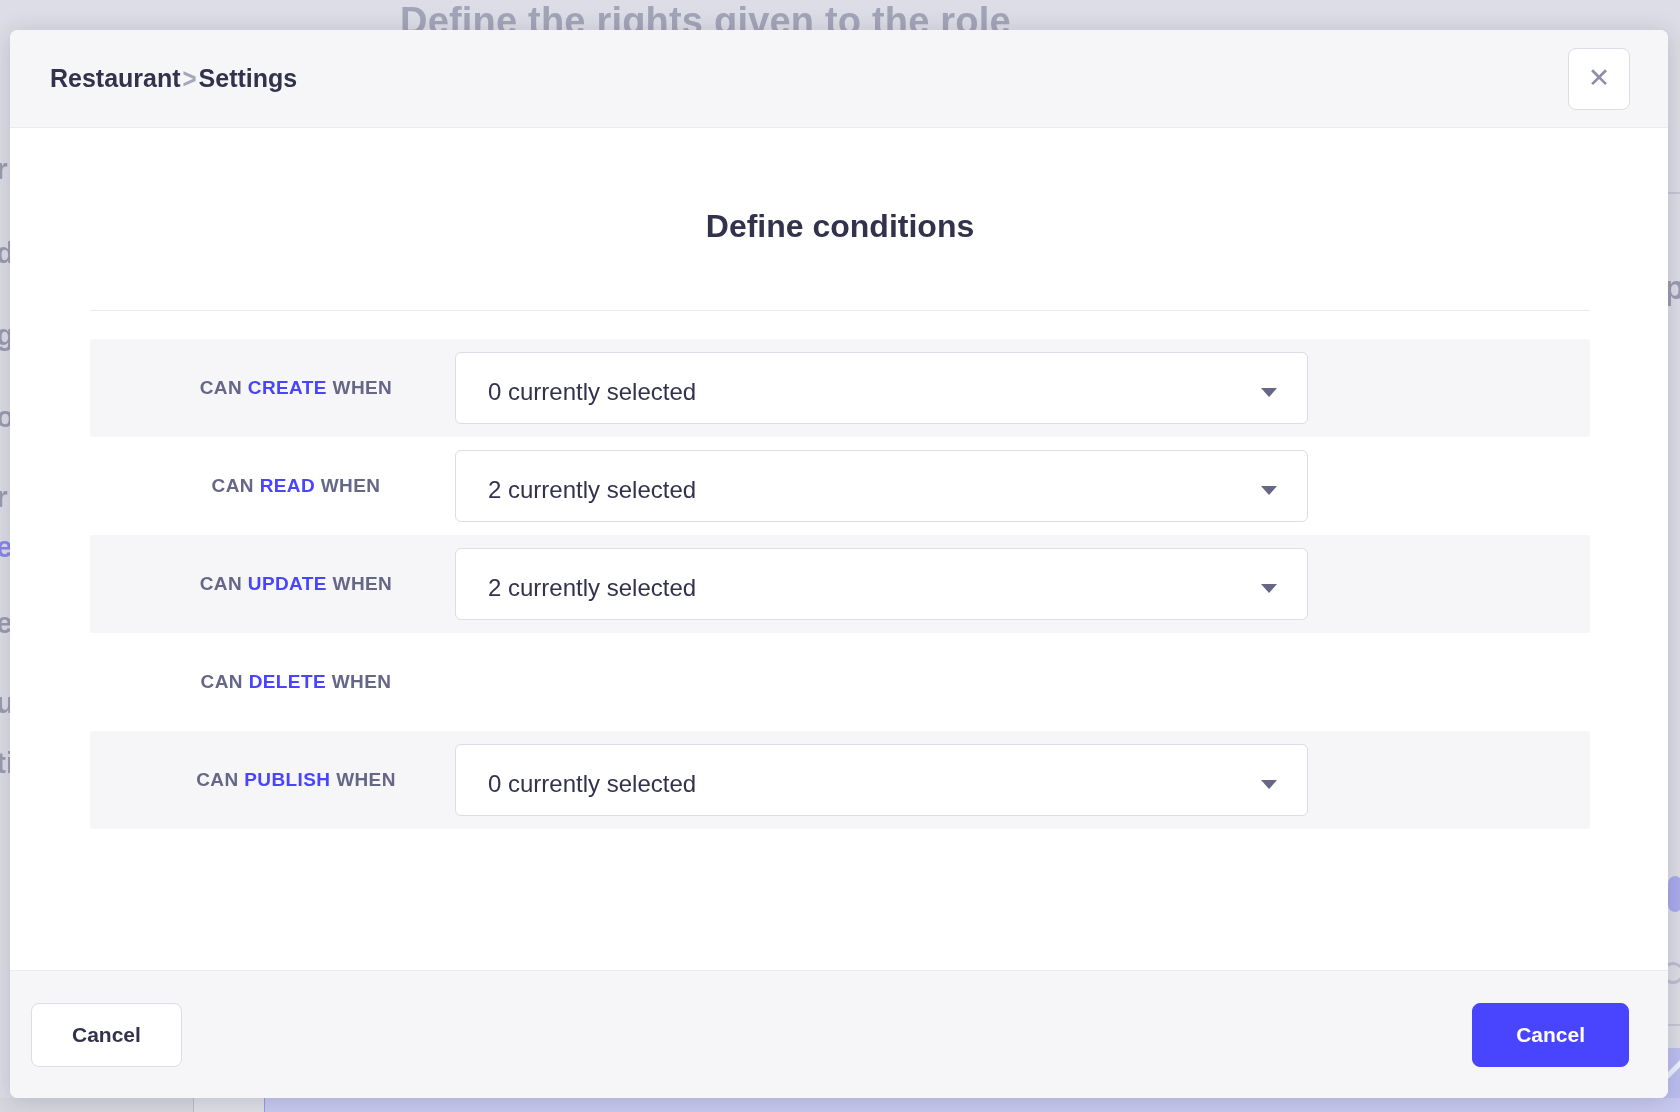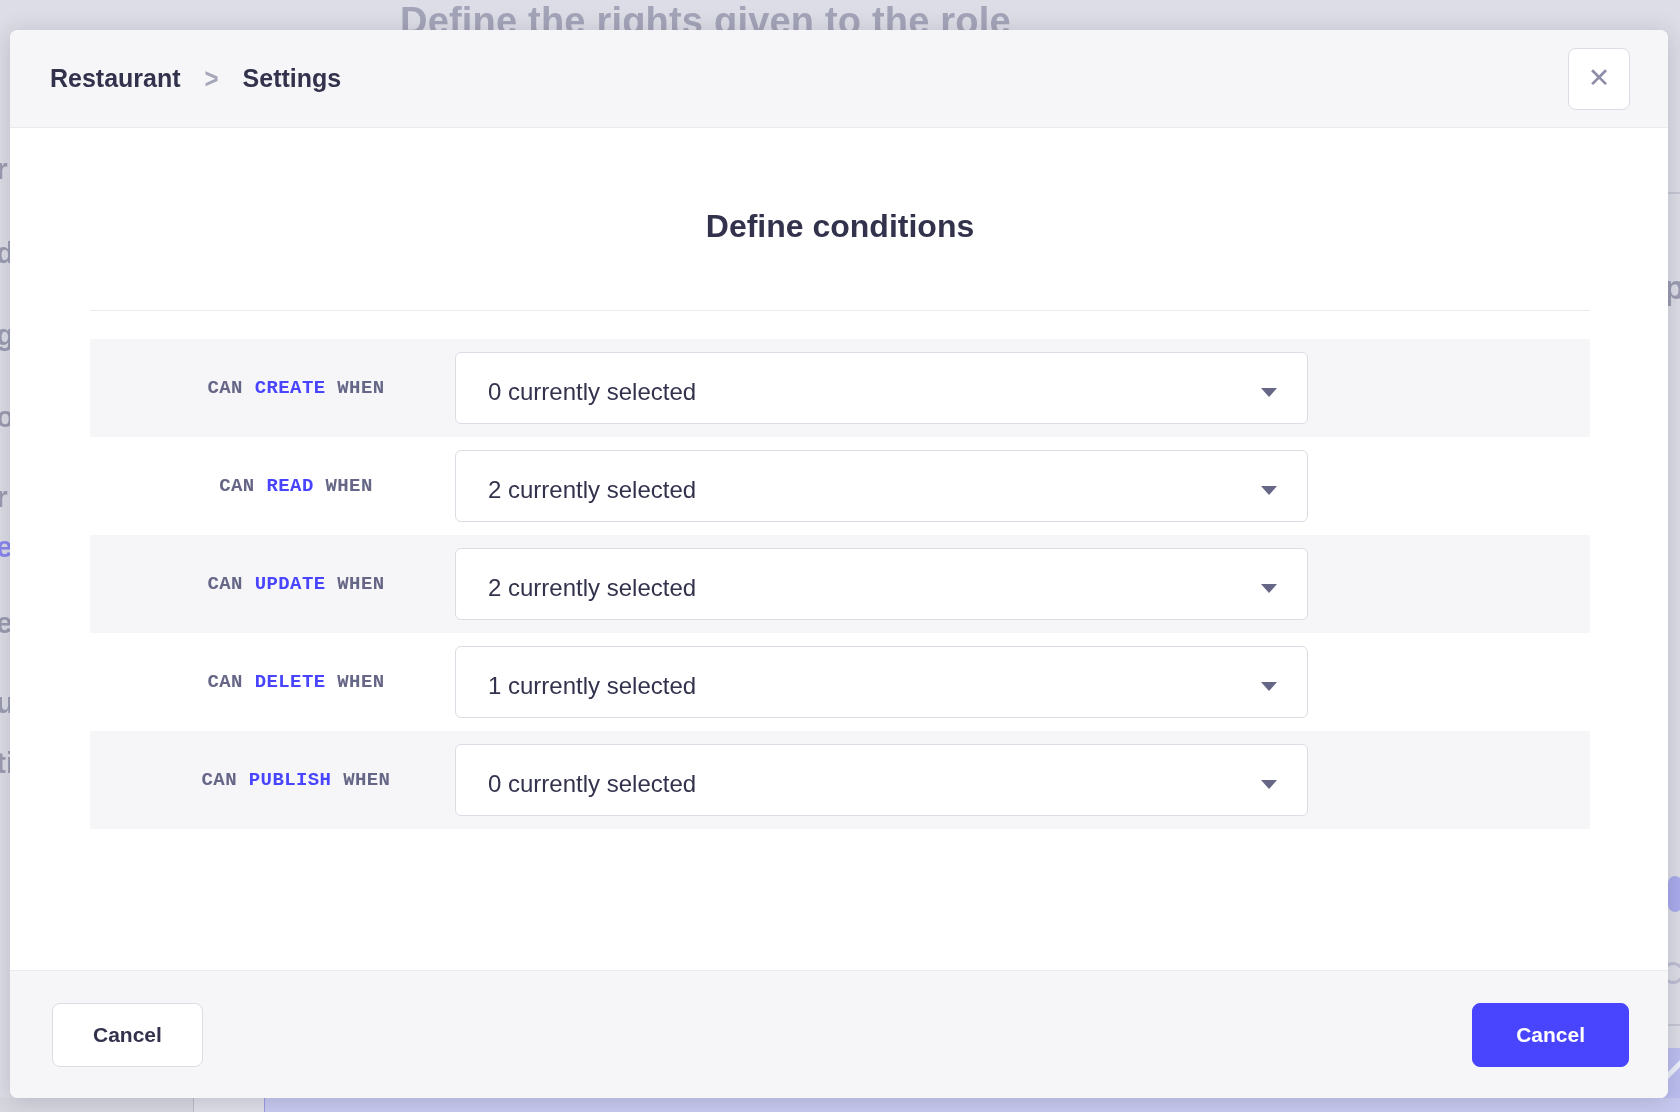--- a/index.html
+++ b/index.html
@@ -23,46 +23,46 @@
   .seg3 { left:264px; width:1416px; background:#c9caf1; border-left:1px solid #9a9ce0; }
   .bd-ai { left:2px; top:1088px; font-size:26px; color:#9b9cb1; }
 
   
   .modal { position:absolute; left:10px; top:30px; width:1658px; height:1068px;
            background:#fff; border-radius:8px; overflow:hidden; z-index:5;
            box-shadow:0 3px 24px rgba(33,33,52,.18); display:flex; flex-direction:column; }
 
   .modal-header { height:98px; flex:0 0 98px; background:#f6f6f9; border-bottom:1px solid #eaeaef;
                   display:flex; align-items:center; padding:0 38px 0 40px; }
-  .breadcrumb { display:flex; align-items:center; gap:24px; }
+  .breadcrumb { display:flex; align-items:center; gap:2px; }
   .crumb { font-size:25px; font-weight:700; color:#32324d; }
   .crumb-sep { font-size:24px; font-weight:700; color:#a5a6ba; transform:scaleY(1.15); }
   .close-btn { margin-left:auto; width:62px; height:62px; background:#fff; border:1px solid #dcdce4;
                border-radius:8px; display:flex; align-items:center; justify-content:center; cursor:pointer; }
   .close-x { font-size:27px; color:#8e8ea9; line-height:1; }
 
   .modal-body { flex:1 1 auto; background:#fff; padding:76px 78px 0 80px;text-align:center; }
   .dialog-title { font-size:32px; font-weight:700; color:#32324d; line-height:44px; }
   .title-divider { border:none; border-top:1px solid #eaeaef; margin-top:62px; }
 
   .rows { margin-top:28px; }
   .crud-row { height:98px; display:flex; align-items:center; padding-left:47px; }
   .crud-row:nth-child(odd) { background:#f6f6f9; }
   .row-label { width:318px; flex:0 0 318px; font-size:19px; font-weight:700; letter-spacing:.4px;
-               color:#666687; text-transform:uppercase; white-space:nowrap;font-family:Liberation Mono, monospace; }
+               color:#666687; text-transform:uppercase; white-space:nowrap; }
   .row-label .action { color:#4945ff; }
   .combobox { width:853px; height:72px; background:#fff; border:1px solid #dcdce4; border-radius:6px;
               display:flex; align-items:center; justify-content:space-between;
               padding:8px 30px 0 32px; cursor:pointer; }
   .combobox-value { font-size:24px; color:#32324d; }
   .caret-down { width:0; height:0; border-left:8px solid transparent; border-right:8px solid transparent;
                 border-top:9px solid #666687; }
 
   .modal-footer { height:128px; flex:0 0 128px; background:#f6f6f9; border-top:1px solid #eaeaef;
-                  display:flex; align-items:center; padding:0 39px 0 42px; }
+                  display:flex; align-items:center; padding:0 39px 0 21px; }
   .btn { height:64px; border-radius:8px; font-size:21px; font-weight:700; cursor:pointer;
          display:flex; align-items:center; justify-content:center; font-family:inherit; }
   .btn-cancel { background:#fff; border:1px solid #dcdce4; color:#32324d; padding:0 40px; }
   .btn-apply { margin-left:auto; background:#4945ff; border:1px solid #4945ff; color:#fff; padding:0 43px; }
 </style>
 </head>
 <body>
 
 <div class="backdrop-text bd-top-heading">Define the rights given to the role</div>
 
@@ -144,24 +144,20 @@
           <span class="caret-down"></span>
         </div>
       </div>
 
       <div class="crud-row">
         <div class="row-label">
           <span>CAN</span>
           <span class="action">DELETE</span>
           <span>WHEN</span>
         </div>
-        <div class="combobox">
-          <span class="combobox-value">1 currently selected</span>
-          <span class="caret-down"></span>
-        </div>
       </div>
 
       <div class="crud-row">
         <div class="row-label">
           <span>CAN</span>
           <span class="action">PUBLISH</span>
           <span>WHEN</span>
         </div>
         <div class="combobox">
           <span class="combobox-value">0 currently selected</span>

